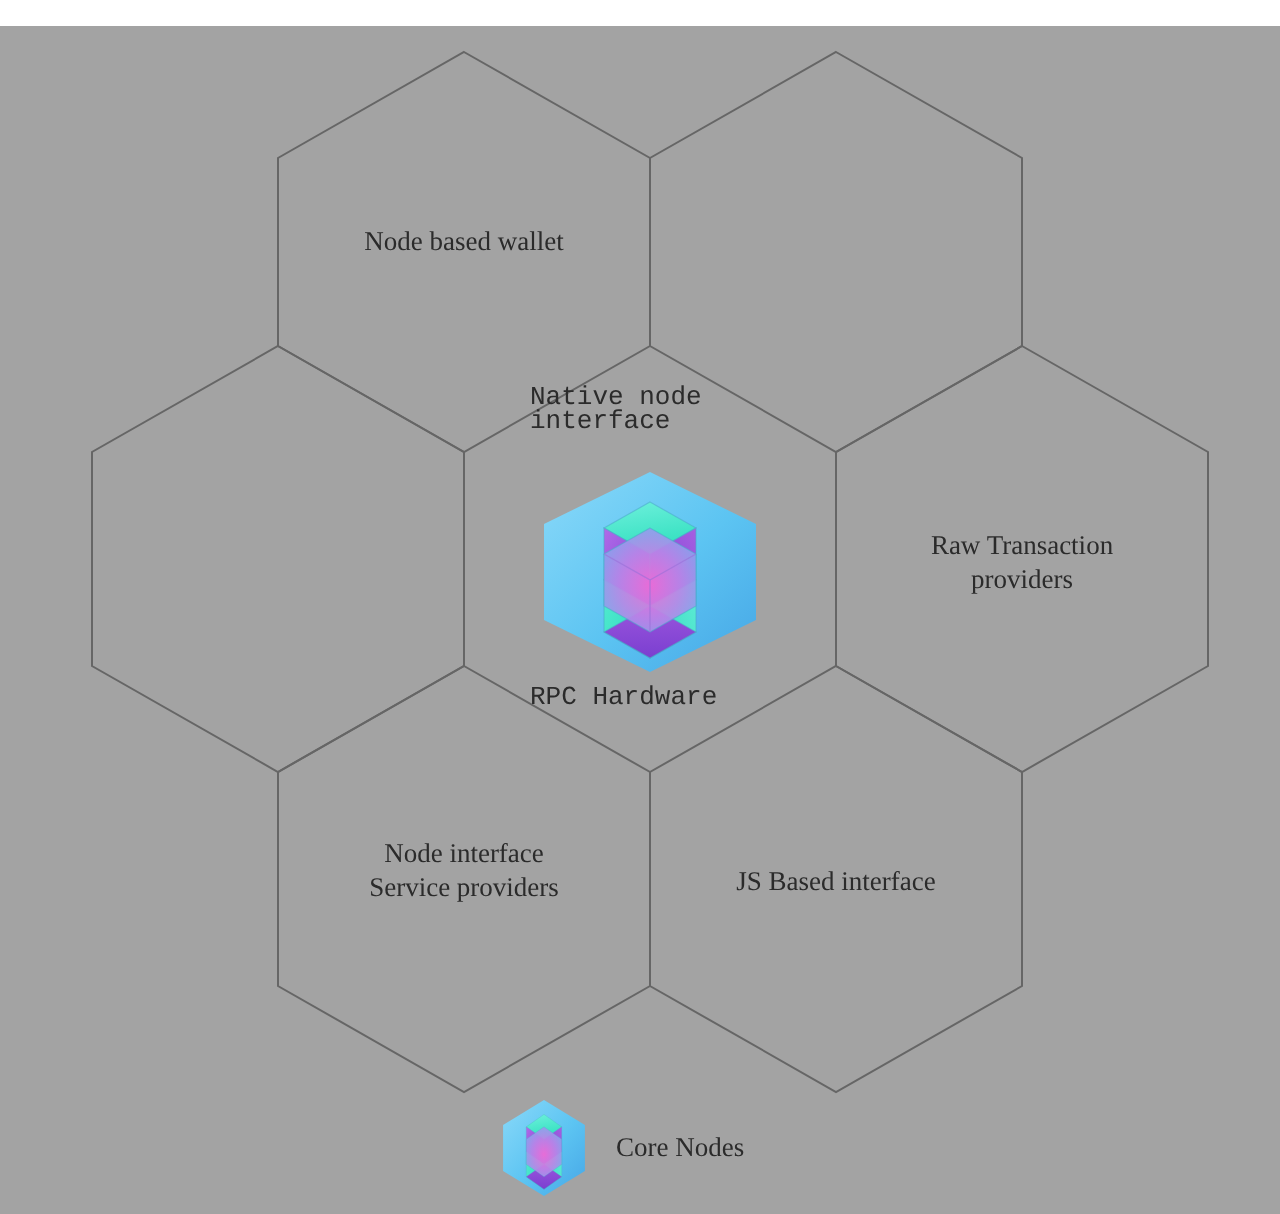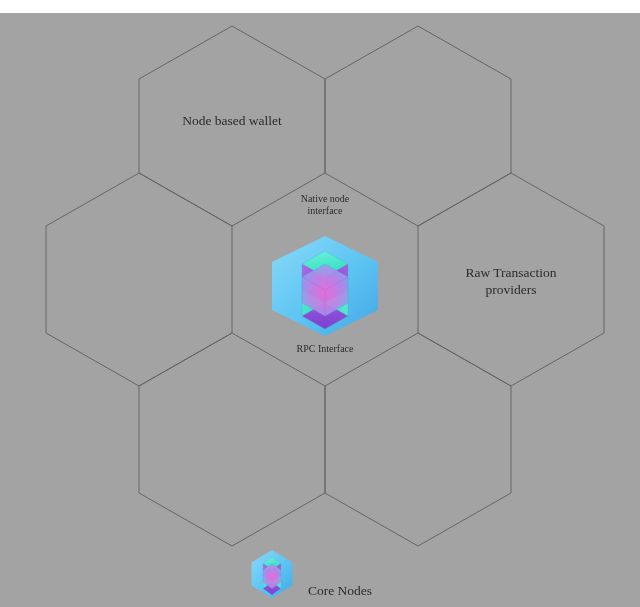--- a/index.html
+++ b/index.html
@@ -32,37 +32,37 @@
     text-align: center;
     color: #2b2b2b;
     font-family: "Liberation Serif", "DejaVu Serif", serif;
     font-size: 13.5px;
     line-height: 17px;
     white-space: pre-line;
     pointer-events: none;
   }
   .center-label {
     position: absolute;
-    text-align: center;
+    text-align: left;
     color: #2b2b2b;
-    font-family: Liberation Serif, serif;
-    font-size: 10px;
+    font-family: Liberation Mono, monospace;
+    font-size: 13px;
     line-height: 12px;
     white-space: pre-line;
     pointer-events: none;
   }
   .core-logo {
     position: absolute;
   }
   .legend {
     position: absolute;
     left: 250px;
     top: 536px;
     display: flex;
-    align-items: flex-end;
+    align-items: center;
   }
   .legend-text {
     margin-left: 14px;
     font-family: "Liberation Serif", "DejaVu Serif", serif;
     font-size: 13.5px;
     color: #2b2b2b;
   }
 </style>
 </head>
 <body>
@@ -86,26 +86,29 @@
     </g>
   </svg>
 
   <div class="hex-cell-label" style="left:152px; top:99px; width:160px;">Node based wallet</div>
 
 
 
   <div class="hex-cell-label" style="left:431px; top:251px; width:160px;">Raw Transaction
 providers</div>
 
+  <div class="hex-cell-label" style="left:152px; top:405px; width:160px;">Node interface
+Service providers</div>
 
+  <div class="hex-cell-label" style="left:338px; top:419px; width:160px;">JS Based interface</div>
 
   <div class="center-label" style="left:265px; top:180px; width:120px;">Native node
 interface</div>
 
-  <div class="center-label" style="left:265px; top:330px; width:120px;">RPC Interface</div>
+  <div class="center-label" style="left:265px; top:330px; width:120px;">RPC Hardware</div>
 
   <svg class="core-logo" style="left:268px; top:221px;" width="114" height="104" viewBox="0 0 114 104">
     <defs>
       <linearGradient id="hexbg" x1="0" y1="0" x2="1" y2="1">
         <stop offset="0%" stop-color="#8ad9f9"></stop>
         <stop offset="55%" stop-color="#5cc4f2"></stop>
         <stop offset="100%" stop-color="#46a6e6"></stop>
       </linearGradient>
       <linearGradient id="gTealTop" x1="0" y1="0" x2="0.3" y2="1">
         <stop offset="0%" stop-color="#6ff0dc"></stop>

